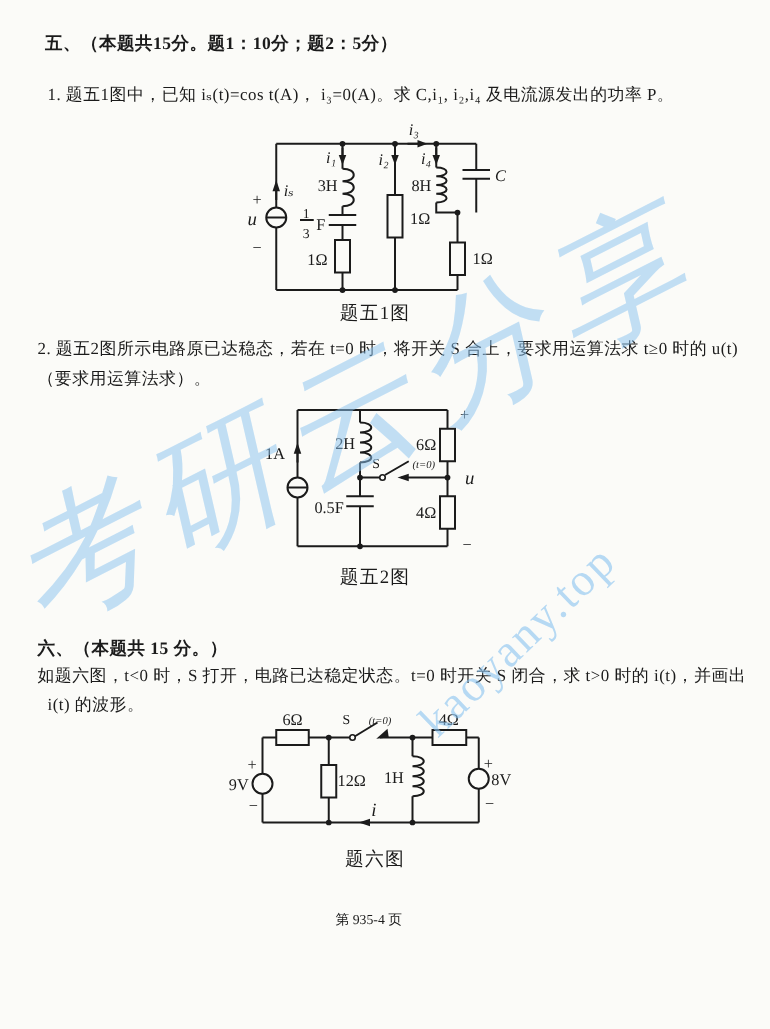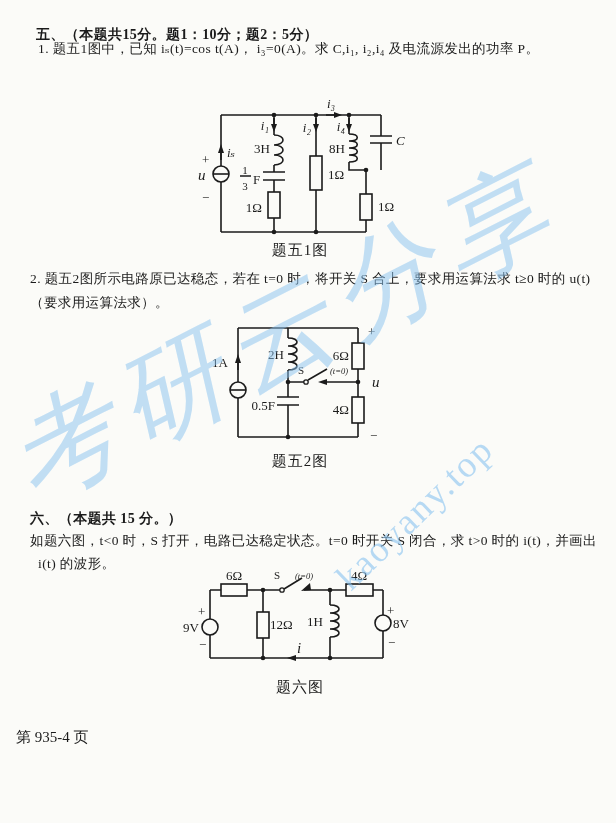--- a/index.html
+++ b/index.html
@@ -5,21 +5,21 @@
   html,body{margin:0;padding:0;}
   body{
     width:616px;height:823px;position:relative;overflow:hidden;
     background:#fbfbf8;
     font-family:"Liberation Serif","DejaVu Serif",serif;
     color:#1b1b1b;
   }
   .t{position:absolute;font-size:13.5px;letter-spacing:.4px;white-space:nowrap;}
   .bold{font-weight:bold;font-size:14px;}
   .caption{position:absolute;left:0;width:600px;text-align:center;font-size:15px;letter-spacing:1px;}
-  .footer{position:absolute;left:16px;width:590px;font-size:15px;}
+  .footer{position:absolute;left:0;width:590px;text-align:center;font-size:11px;}
   .fig{position:absolute;}
   svg .wire path, svg .wire rect, svg .wire circle, svg .wire line{
     stroke:#1b1b1b;stroke-width:1.6;fill:none;
   }
   svg .node{fill:#1b1b1b;stroke:none;}
   svg .arrow{fill:#1b1b1b;stroke:none;}
   svg .contact{fill:#fbfbf8;stroke:#1b1b1b;stroke-width:1.3;}
   svg text{font-family:"Liberation Serif","DejaVu Serif",serif;fill:#1b1b1b;font-size:13px;}
   svg text.math{font-style:italic;}
   svg text.big{font-size:15px;}
@@ -40,21 +40,21 @@
 </style>
 </head>
 <body>
 
 <div class="wm wm-big" style="color: rgb(137, 195, 240);">考研云分享</div>
 <div class="wm wm-site" style="color: rgb(137, 195, 240);">kaoyany.top</div>
 
 <div class="content">
 
   <div class="t bold" style="left:36px;top:26px;">五、（本题共15分。题1：10分；题2：5分）</div>
-  <div class="t" style="left:38px;top:40px;">1. 题五1图中，已知 iₛ(t)=cos t(A)， i₃=0(A)。求 C,i₁, i₂,i₄ 及电流源发出的功率 P。</div>
+  <div class="t" style="left:38px;top:67px;">1. 题五1图中，已知 iₛ(t)=cos t(A)， i₃=0(A)。求 C,i₁, i₂,i₄ 及电流源发出的功率 P。</div>
 
   <svg class="fig" style="left:188px;top:96px;" width="252" height="150" viewBox="0 0 252 150">
     <g class="wire">
       <path d="M33,19 H193 M33,19 V70 M33,86 V136 M33,136 H178
                M86,19 V39 M86,69 V76 M86,84 V96 M86,122 V136
                M128,19 V60 M128,94 V136
                M161,19 V38 M161,66 V74 H178
                M193,19 V40 M193,47 V74
                M178,74 V98 M178,124 V136"></path>
       <circle cx="33" cy="78" r="8"></circle>

